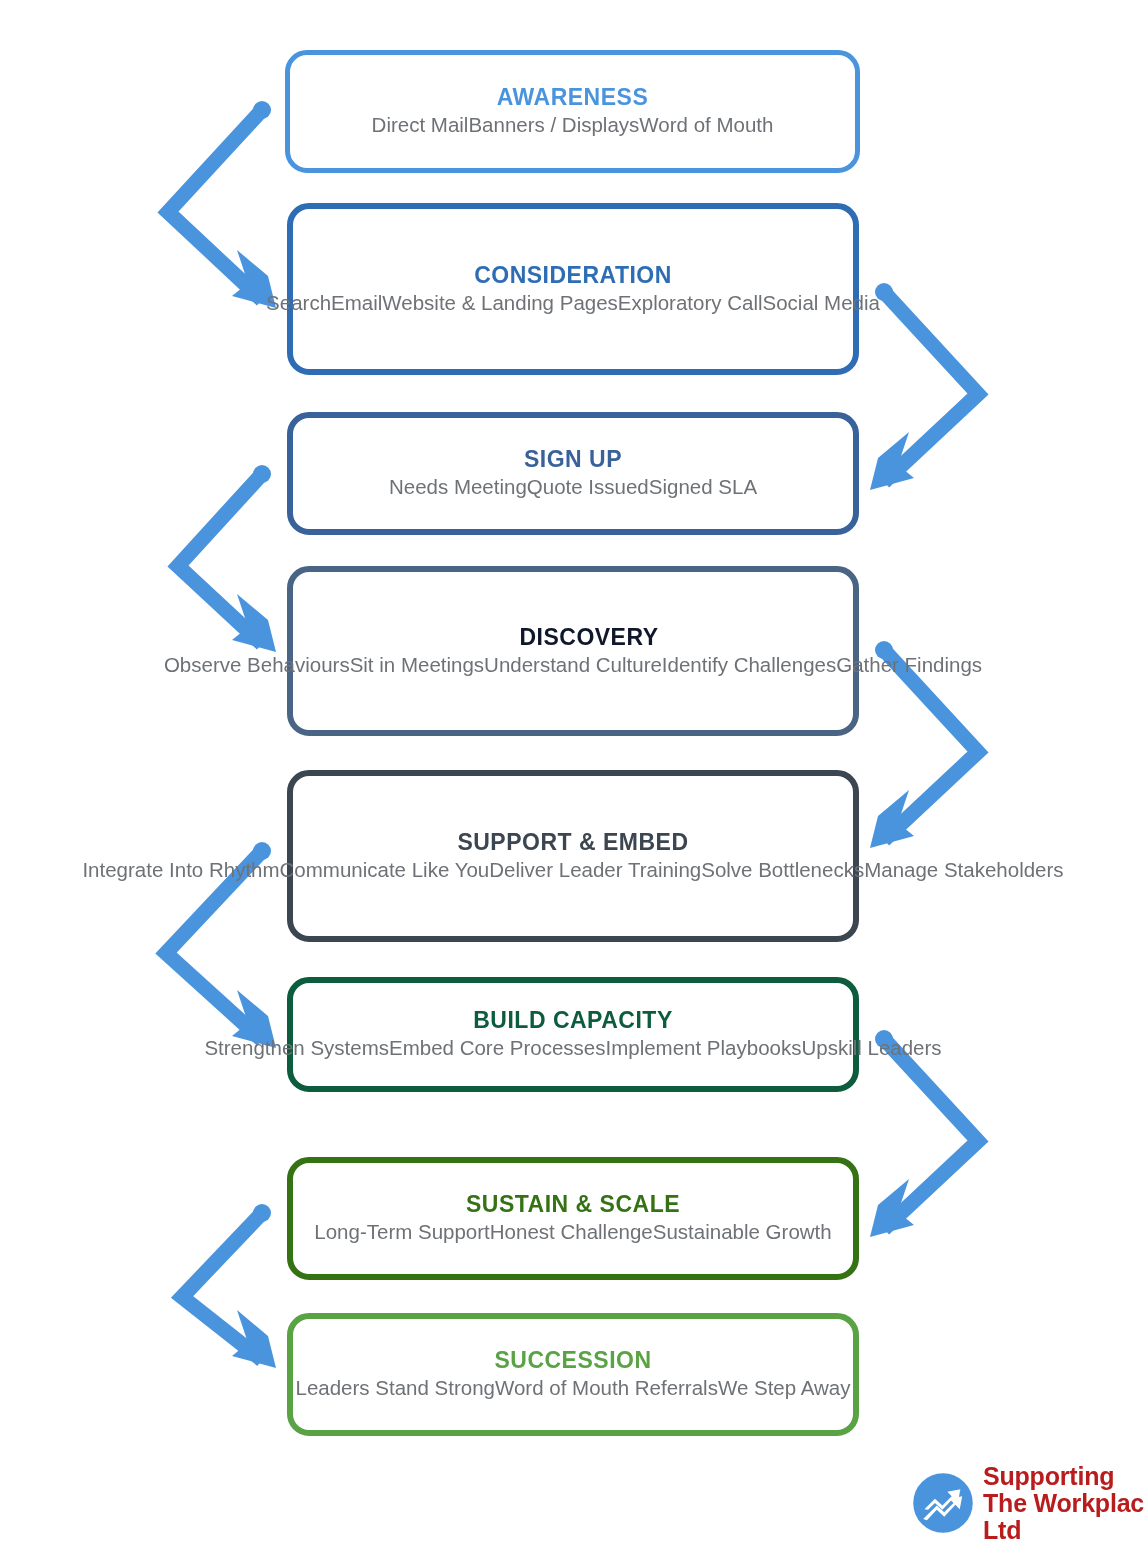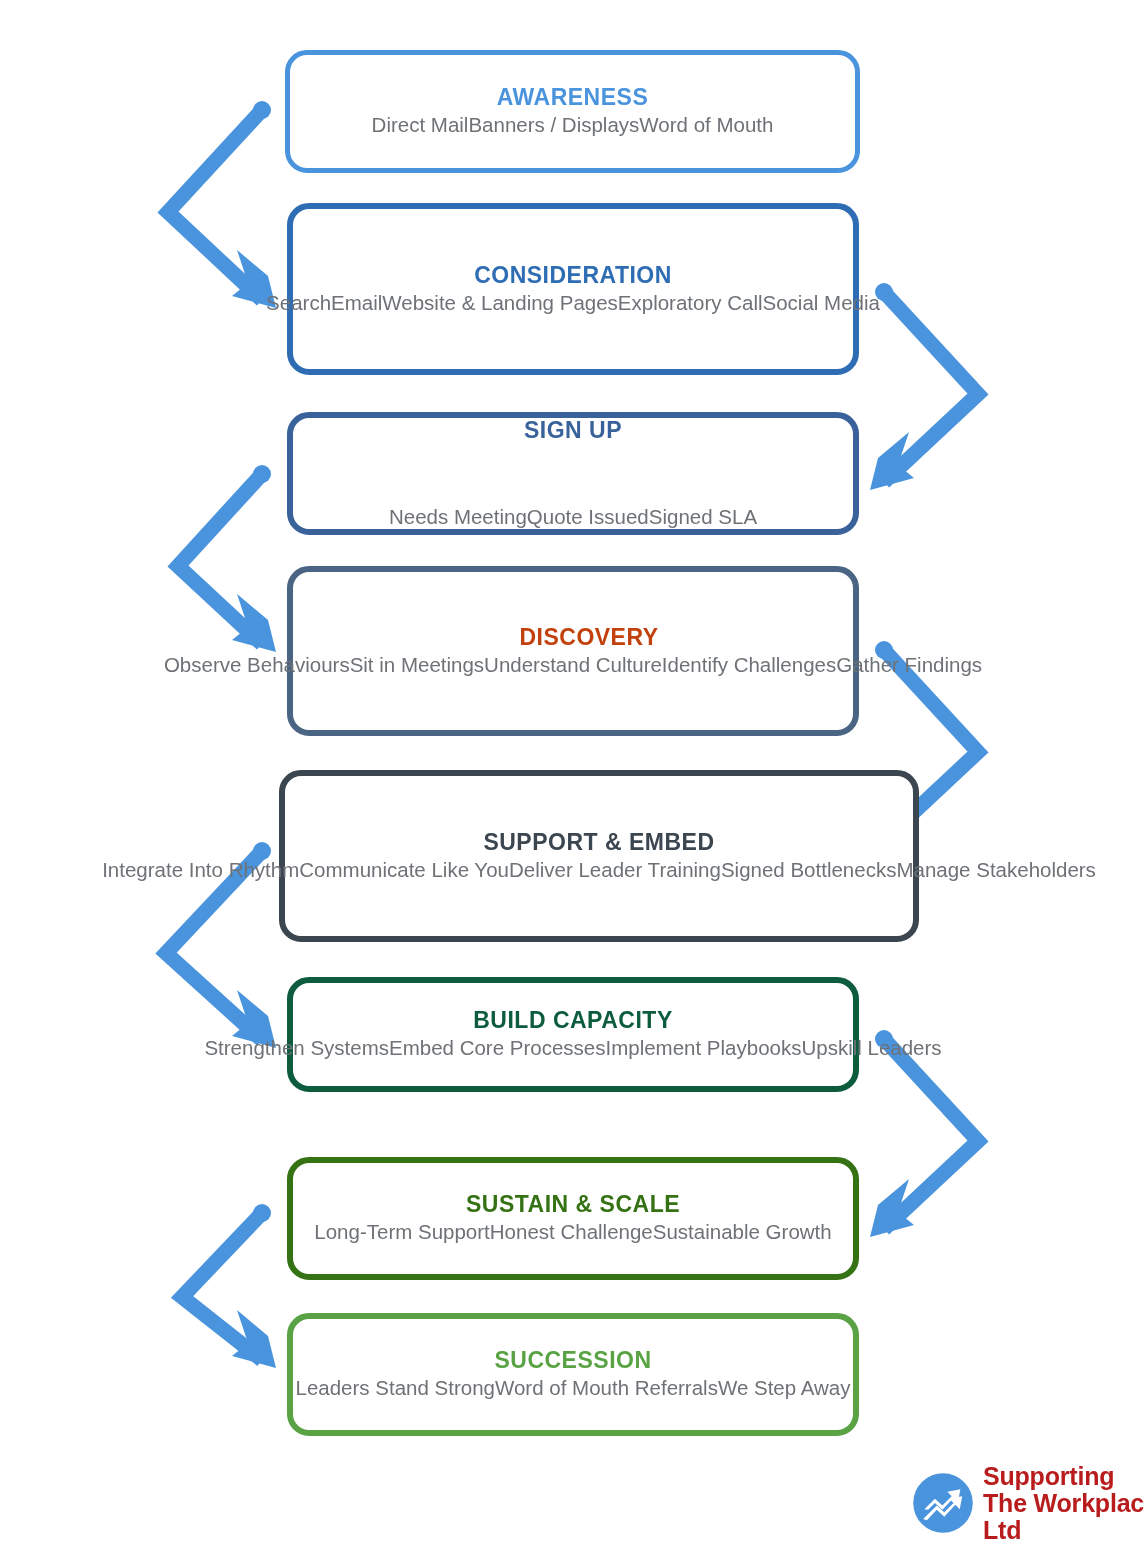--- a/index.html
+++ b/index.html
@@ -125,47 +125,47 @@
     <div class="stage-title" style="color:#2e6db4;">CONSIDERATION</div>
     <div class="stage-items">
       <span class="stage-item">Search</span>
       <span class="stage-item">Email</span>
       <span class="stage-item">Website &amp; Landing Pages</span>
       <span class="stage-item">Exploratory Call</span>
       <span class="stage-item">Social Media</span>
     </div>
   </div>
 
-  <div class="stage-box" style="left:287px;top:412px;width:572px;height:123px;border-width:6px;border-color:#39629b;justify-content:space-between;">
+  <div class="stage-box" style="left:287px;top:412px;width:572px;height:123px;border-width:6px;border-color:#39629b;">
     <div class="stage-title" style="color:#39629b;">SIGN UP</div>
     <div class="stage-items">
       <span class="stage-item">Needs Meeting</span>
       <span class="stage-item">Quote Issued</span>
       <span class="stage-item">Signed SLA</span>
     </div>
   </div>
 
   <div class="stage-box" style="left:287px;top:566px;width:572px;height:170px;border-width:6px;border-color:#4a6583;">
-    <div class="stage-title" style="color:#c2410c;margin-left:32px;">DISCOVERY</div>
+    <div class="stage-title" style="color:#0f172a;margin-left:32px;">DISCOVERY</div>
     <div class="stage-items">
       <span class="stage-item">Observe Behaviours</span>
       <span class="stage-item">Sit in Meetings</span>
       <span class="stage-item">Understand Culture</span>
       <span class="stage-item">Identify Challenges</span>
       <span class="stage-item">Gather Findings</span>
     </div>
   </div>
 
-  <div class="stage-box" style="left:279px;top:770px;width:640px;height:172px;border-width:6px;border-color:#3c4650;align-items:center;">
+  <div class="stage-box" style="left:287px;top:770px;width:572px;height:172px;border-width:6px;border-color:#3c4650;align-items:center;">
     <div class="stage-title" style="color:#3c4650;">SUPPORT &amp; EMBED</div>
     <div class="stage-items">
       <span class="stage-item">Integrate Into Rhythm</span>
       <span class="stage-item">Communicate Like You</span>
       <span class="stage-item">Deliver Leader Training</span>
-      <span class="stage-item">Signed Bottlenecks</span>
+      <span class="stage-item">Solve Bottlenecks</span>
       <span class="stage-item">Manage Stakeholders</span>
     </div>
   </div>
 
   <div class="stage-box" style="left:287px;top:977px;width:572px;height:115px;border-width:6px;border-color:#0c5c3d;">
     <div class="stage-title" style="color:#0c5c3d;">BUILD CAPACITY</div>
     <div class="stage-items">
       <span class="stage-item">Strengthen Systems</span>
       <span class="stage-item">Embed Core Processes</span>
       <span class="stage-item">Implement Playbooks</span>

